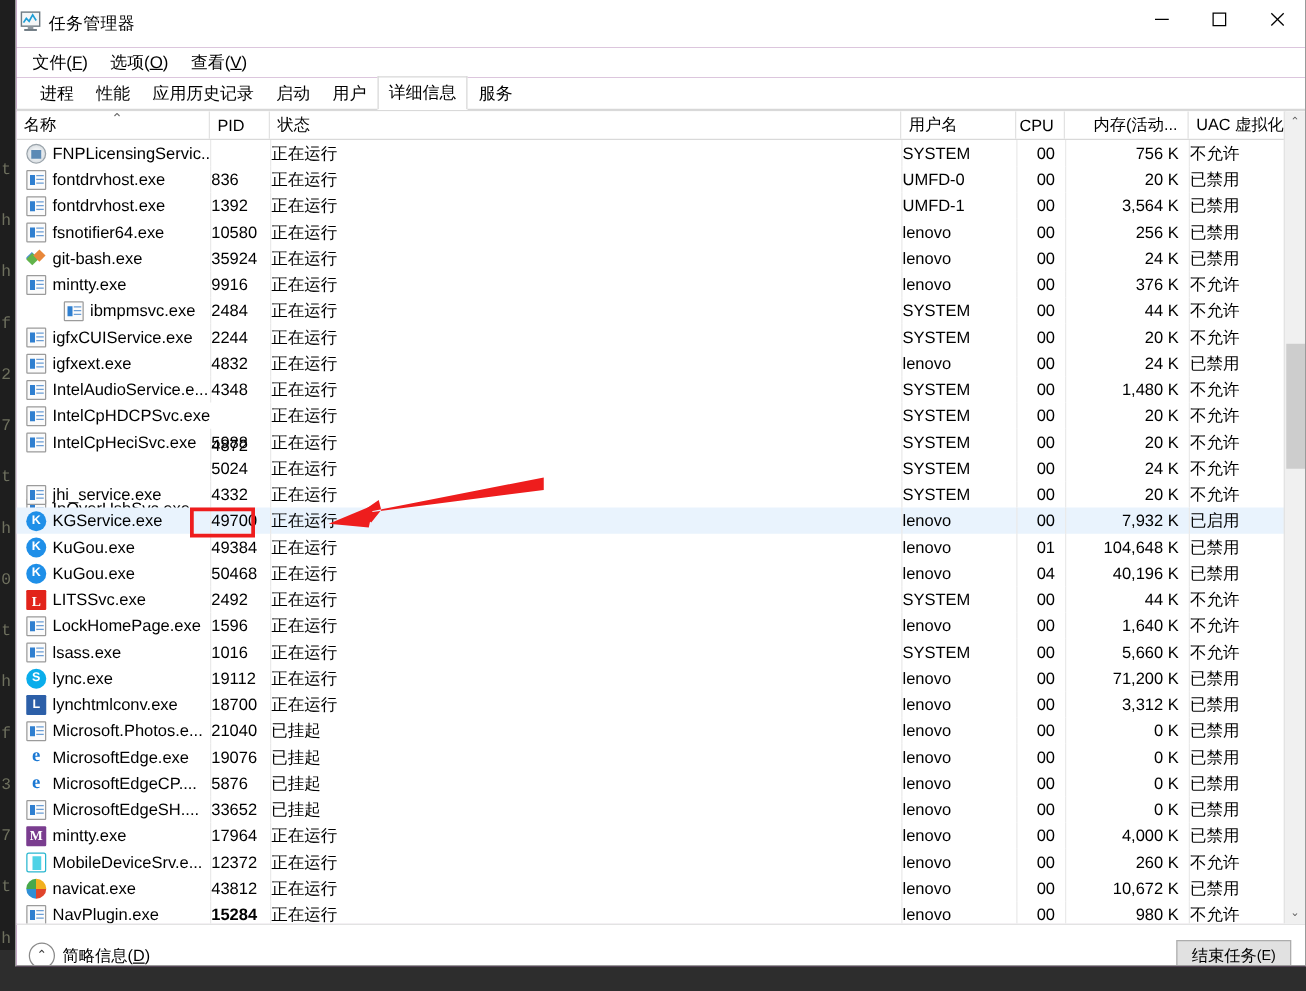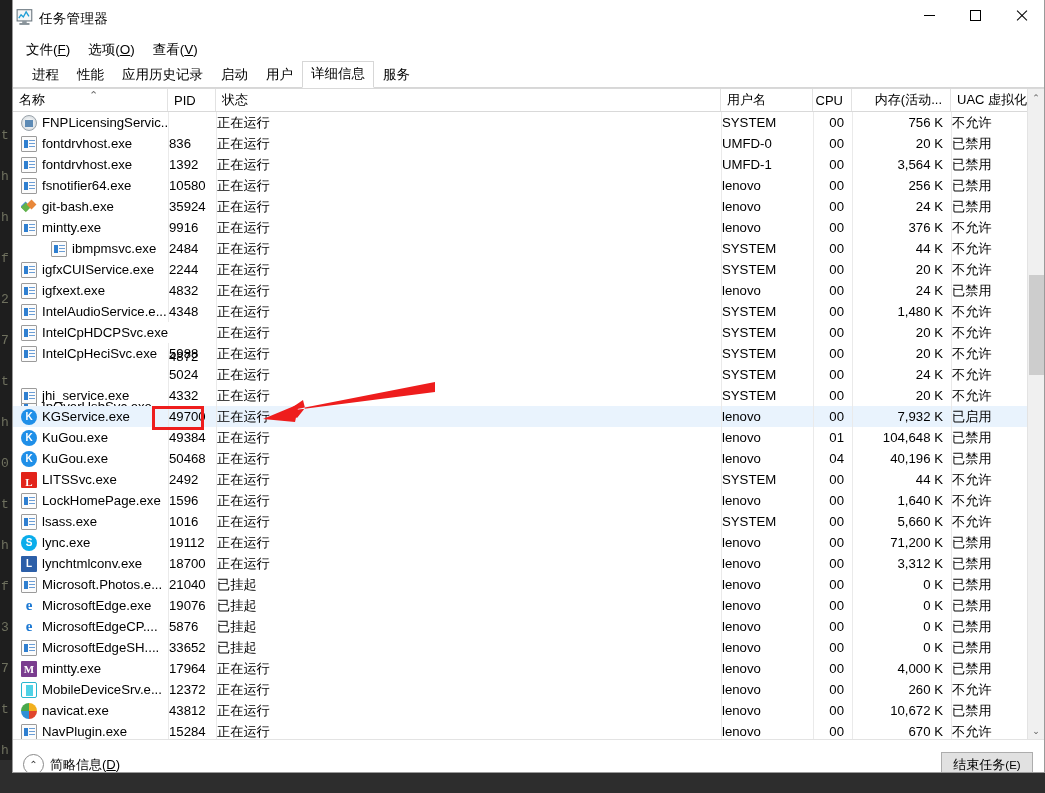--- a/index.html
+++ b/index.html
@@ -824,25 +824,25 @@
           <div class="cell sep" style="left: 708px; width: 92px;">lenovo</div>
           <div class="cell num sep" style="left: 800px; width: 39px;">00</div>
           <div class="cell num sep" style="left: 839px; width: 99px;">10,672 K</div>
           <div class="cell sep" style="left: 938px; width: 78px;">已禁用</div>
         </div>
         <div class="row">
           <div class="cell name" style="left: 0px; width: 155px;">
             <span class="app-icon ic-exe"></span>
             <span>NavPlugin.exe</span>
           </div>
-          <div class="cell sep" style="left: 155px; width: 48px;">15284</div>
-          <div class="cell sep" style="left: 203px; width: 505px;">正在运行</div>
-          <div class="cell sep" style="left: 708px; width: 92px;">lenovo</div>
-          <div class="cell num sep" style="left: 800px; width: 39px;">00</div>
-          <div class="cell num sep" style="left: 839px; width: 99px;">670 K</div>
+          <div class="cell sep" style="left: 155px; width: 48px; font-weight: bold;">15284</div>
+          <div class="cell sep" style="left: 203px; width: 505px;">正在运行</div>
+          <div class="cell sep" style="left: 708px; width: 92px;">lenovo</div>
+          <div class="cell num sep" style="left: 800px; width: 39px;">00</div>
+          <div class="cell num sep" style="left: 839px; width: 99px;">980 K</div>
           <div class="cell sep" style="left: 938px; width: 78px;">不允许</div>
         </div>
       </div>
 
     <div class="vscroll">
       <div class="sb-btn up">⌃</div>
       <div class="sb-thumb" id="sb-thumb" style="top: 186px; height: 100px;"></div>
       <div class="sb-btn down">⌄</div>
     </div>
   </div>

